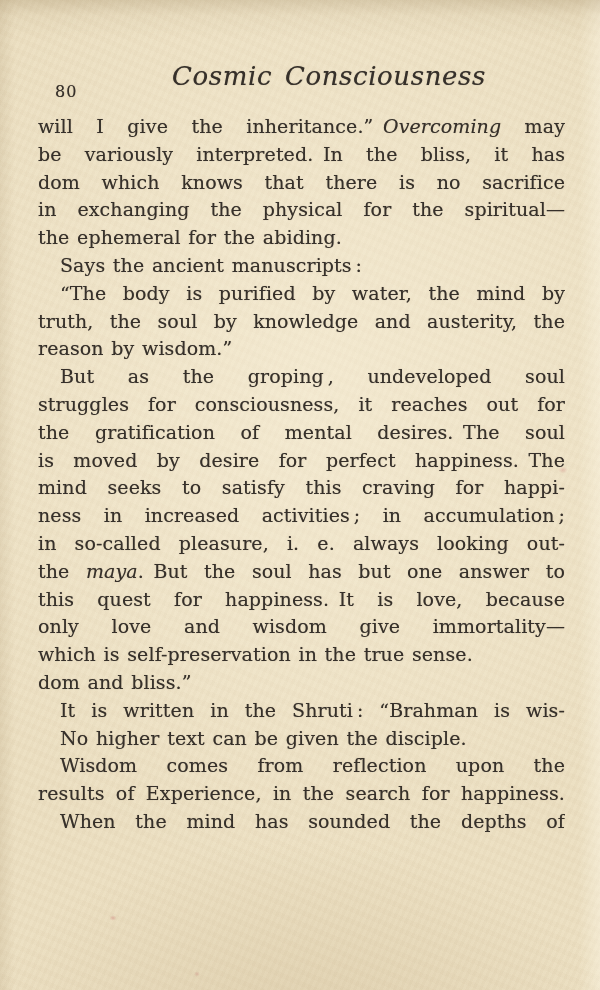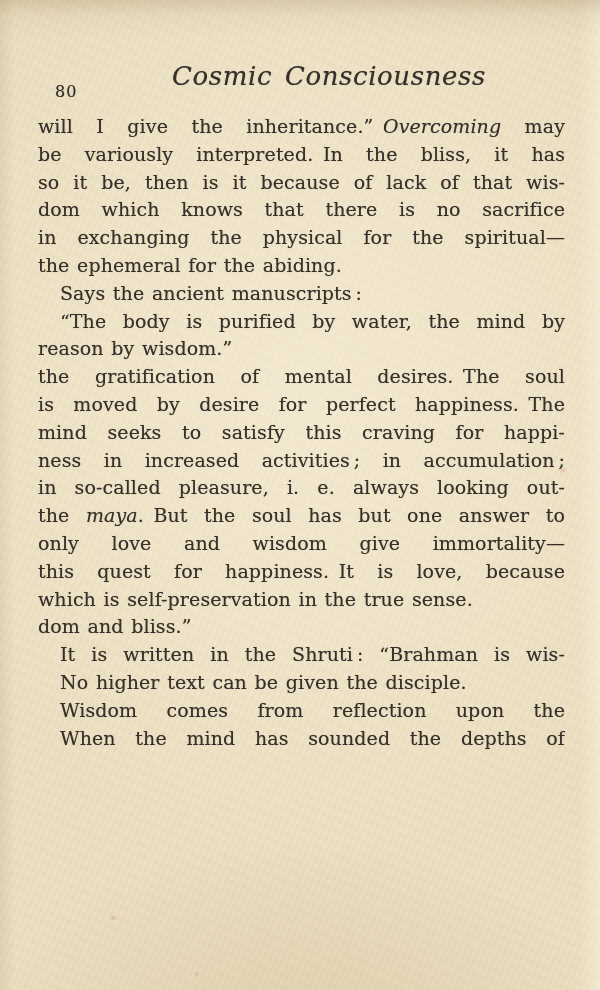--- a/index.html
+++ b/index.html
@@ -63,35 +63,38 @@
 </style>
 </head>
 <body>
 
 <div class="page">
   <span class="pagenum">80</span>
   <div class="running">Cosmic Consciousness</div>
   <div class="textblock">
       <div class="line"><span>will I give the inheritance.” </span><span class="em">Overcoming</span><span> may</span></div>
       <div class="line"><span>be variously interpreted. In the bliss, it has</span></div>
-      <div class="line"><span>so it be, then is it because of lack of that wis-</span></div>
       <div class="line"><span>dom which knows that there is no sacrifice</span></div>
       <div class="line"><span>in exchanging the physical for the spiritual—</span></div>
       <div class="line nojust"><span>the ephemeral for the abiding.</span></div>
       <div class="line indent nojust"><span>Says the ancient manuscripts :</span></div>
       <div class="line indent"><span>“The body is purified by water, the mind by</span></div>
+      <div class="line"><span>truth, the soul by knowledge and austerity, the</span></div>
       <div class="line nojust"><span>reason by wisdom.”</span></div>
+      <div class="line indent"><span>But as the groping , undeveloped soul</span></div>
+      <div class="line"><span>struggles for consciousness, it reaches out for</span></div>
       <div class="line"><span>the gratification of mental desires. The soul</span></div>
       <div class="line"><span>is moved by desire for perfect happiness. The</span></div>
       <div class="line"><span>mind seeks to satisfy this craving for happi-</span></div>
       <div class="line"><span>ness in increased activities ; in accumulation ;</span></div>
       <div class="line"><span>in so-called pleasure, i. e. always looking out-</span></div>
       <div class="line"><span>the </span><span class="em">maya</span><span>. But the soul has but one answer to</span></div>
+      <div class="line"><span>this quest for happiness. It is love, because</span></div>
       <div class="line"><span>only love and wisdom give immortality—</span></div>
-      <div class="line"><span>this quest for happiness. It is love, because</span></div>
       <div class="line nojust"><span>which is self-preservation in the true sense.</span></div>
       <div class="line nojust"><span>dom and bliss.”</span></div>
       <div class="line indent"><span>It is written in the Shruti : “Brahman is wis-</span></div>
       <div class="line indent nojust"><span>No higher text can be given the disciple.</span></div>
       <div class="line indent"><span>Wisdom comes from reflection upon the</span></div>
+      <div class="line"><span>results of Experience, in the search for happiness.</span></div>
       <div class="line indent"><span>When the mind has sounded the depths of</span></div>
     </div>
 </div>
 
 </body></html>

